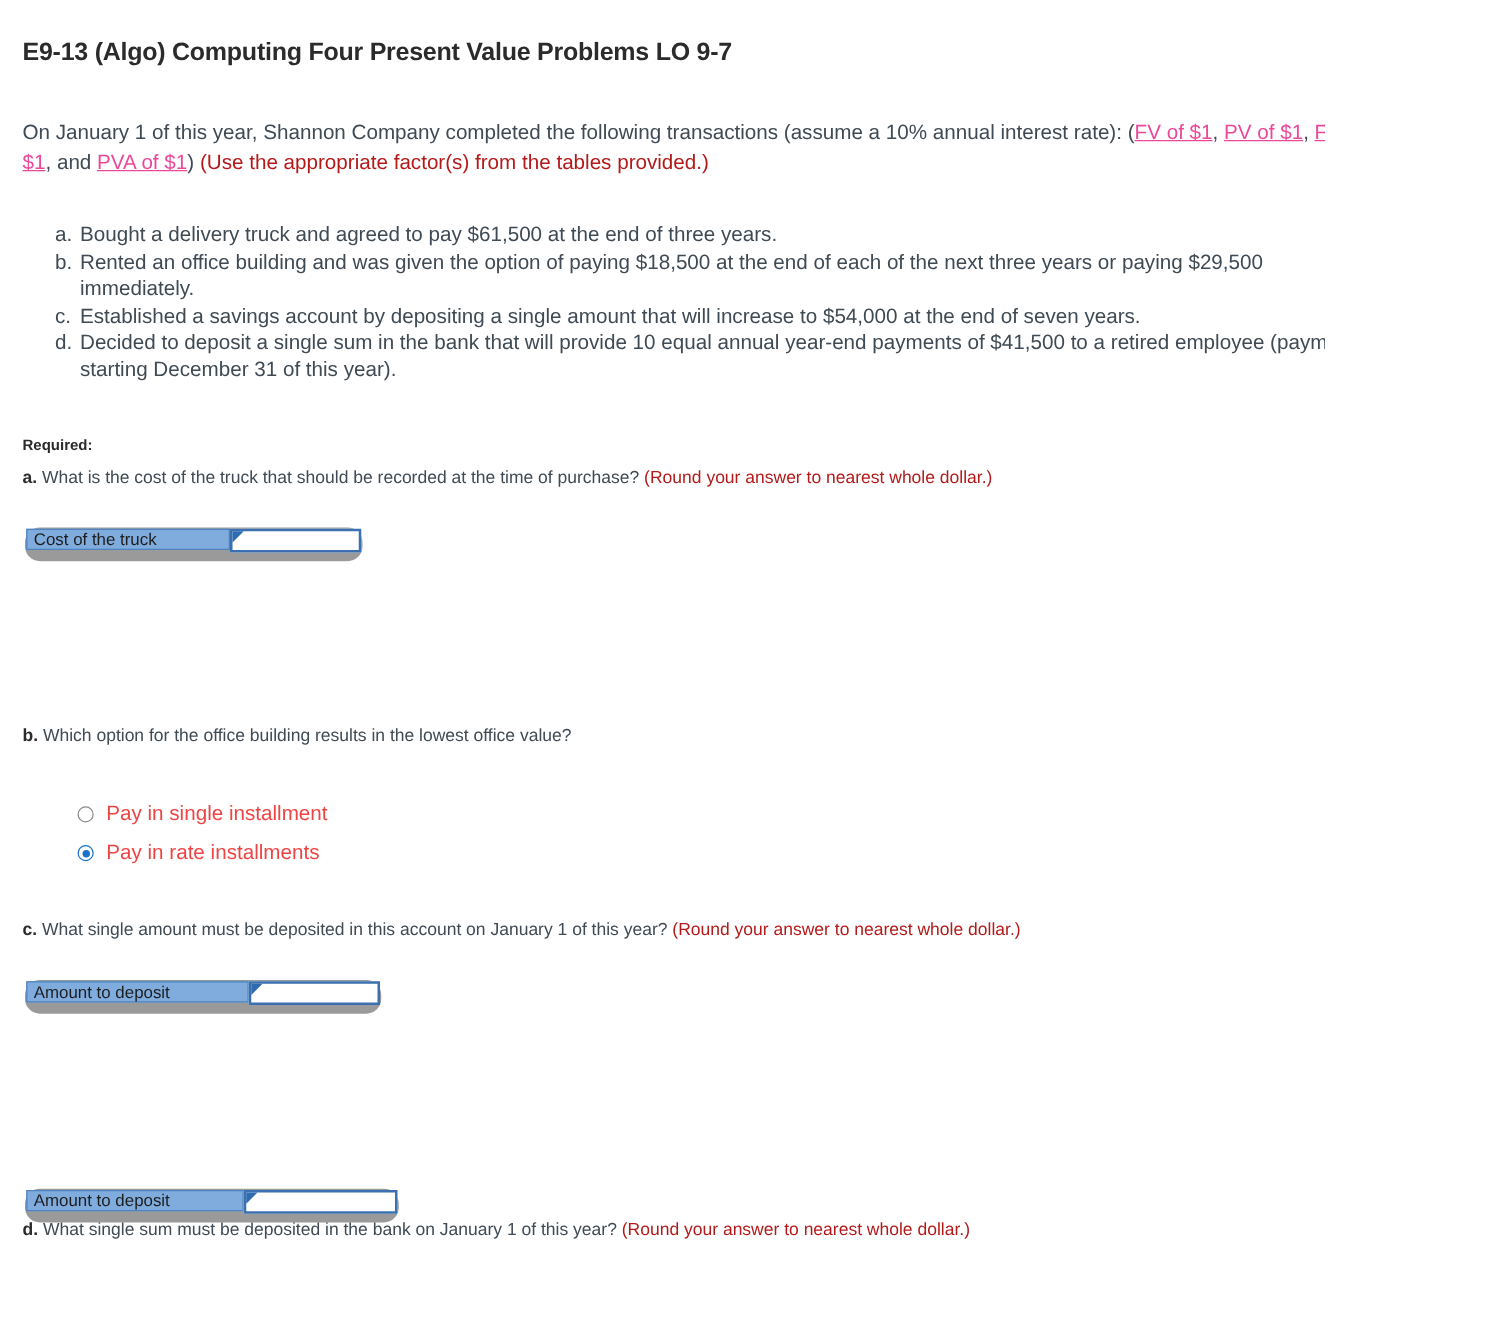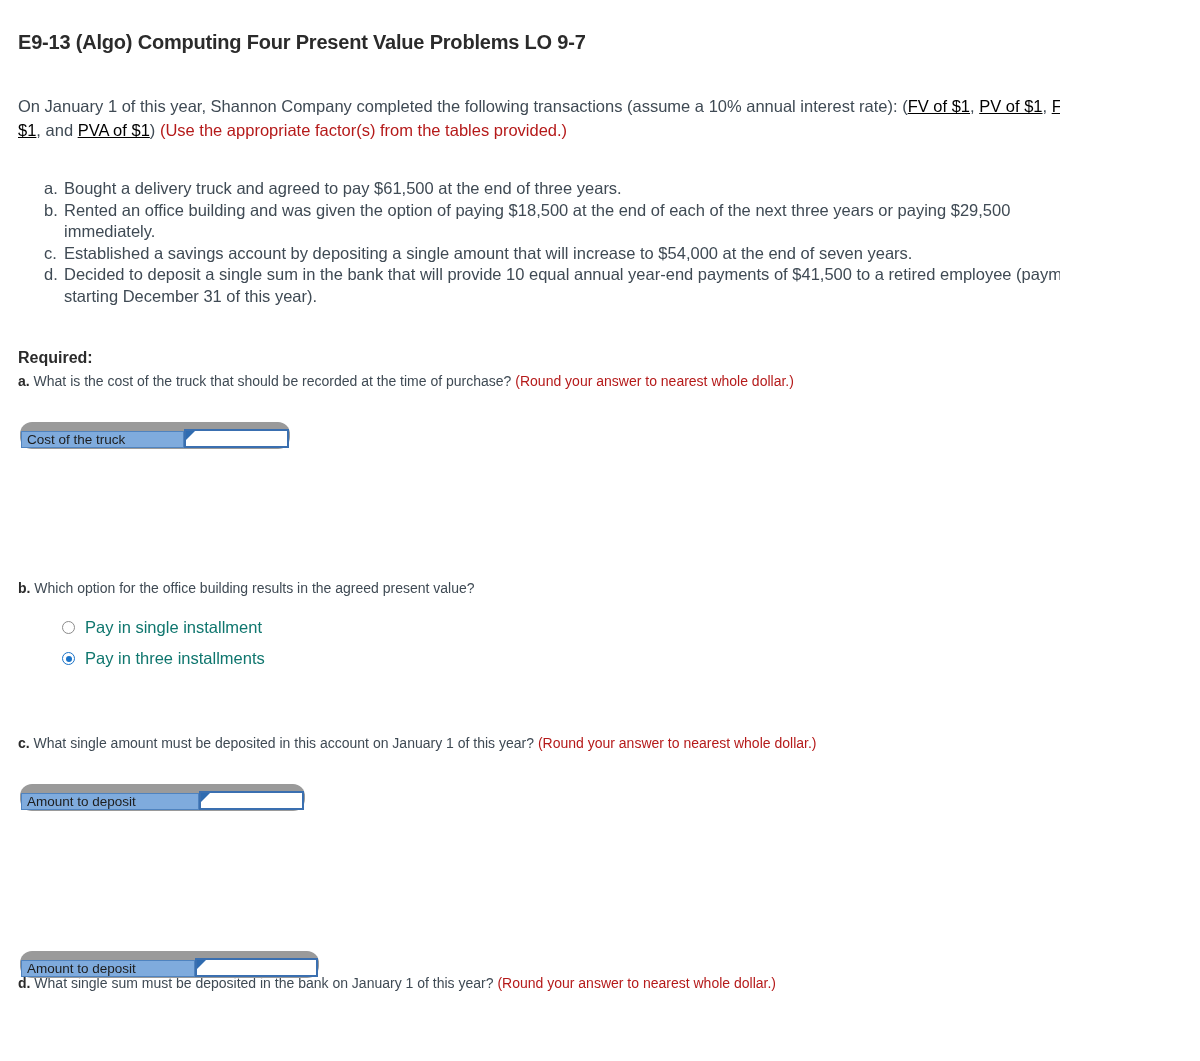--- a/index.html
+++ b/index.html
@@ -36,21 +36,21 @@
   .intro {
     position: absolute;
     left: 18px;
     top: 94px;
     width: 1105px;
     font-size: 16.5px;
     line-height: 24px;
     color: #3f4a54;
   }
   .lnk {
-    color: #000000;
+    color: #ec4899;
     text-decoration: underline;
     cursor: pointer;
   }
   .redbold {
     color: #b51a1a;
     font-weight: normal;
   }
 
   
   .tx-list {
@@ -74,21 +74,21 @@
   }
   .tx-text {
     flex: 1 1 auto;
   }
 
   
   .required-lbl {
     position: absolute;
     left: 18px;
     top: 349px;
-    font-size: 16px;
+    font-size: 12px;
     font-weight: bold;
     color: #2b2b2b;
   }
   .qline {
     position: absolute;
     font-size: 14px;
     line-height: 22px;
     color: #3f4a54;
   }
   .qline b.part {
@@ -97,21 +97,21 @@
   }
   .q-a { left: 18px; top: 370px; }
   .q-b { left: 18px; top: 577px; }
   .q-c { left: 18px; top: 732px; text-align: center; }
   .q-d { left: 18px; top: 924px; margin-top: 48px; }
 
   
   .ansgrid {
     position: absolute;
     display: flex;
-    align-items: flex-end;
+    align-items: flex-start;
     background: #9a9a9a;
     padding: 1px;
     box-sizing: border-box;
     height: 27px;
     border-radius: 12px;
   }
   .ansgrid .hdr {
     background: #7fabdd;
     border: 1px solid #4f83bf;
     box-sizing: border-box;
@@ -163,23 +163,23 @@
   .ansgrid.w-c .cellwrap { width: 105px; }
 
   .ansgrid.w-d { left: 20px; top: 951px; width: 299px; }
   .ansgrid.w-d .hdr { width: 174px; }
   .ansgrid.w-d .cellwrap { width: 123px; }
 
   
   .radios {
     position: absolute;
     left: 62px;
-    top: 612px;
+    top: 636px;
     font-size: 16.5px;
-    color: #0f766e;
+    color: #ef4444;
   }
   .radio-row {
     display: flex;
     align-items: center;
     height: 31px;
     cursor: pointer;
   }
   .radio-dot {
     width: 13px;
     height: 13px;
@@ -243,31 +243,31 @@
 
   <div class="ansgrid w-a">
     <div class="hdr">Cost of the truck</div>
     <div class="cellwrap">
       <span class="tri"></span>
       <input type="text" placeholder="" style="">
     </div>
   </div>
 
   <div class="qline q-b"><b class="part">b.</b>
-    <span>Which option for the office building results in the agreed present value?</span>
+    <span>Which option for the office building results in the lowest office value?</span>
   </div>
 
   <div class="radios">
     <label class="radio-row">
       <span class="radio-dot"></span>
       <span>Pay in single installment</span>
     </label>
     <label class="radio-row">
       <span class="radio-dot on"></span>
-      <span>Pay in three installments</span>
+      <span>Pay in rate installments</span>
     </label>
   </div>
 
   <div class="qline q-c"><b class="part">c.</b>
     <span>What single amount must be deposited in this account on January 1 of this year?</span>
     <span class="redbold">(Round your answer to nearest whole dollar.)</span>
   </div>
 
   <div class="ansgrid w-c">
     <div class="hdr">Amount to deposit</div>

